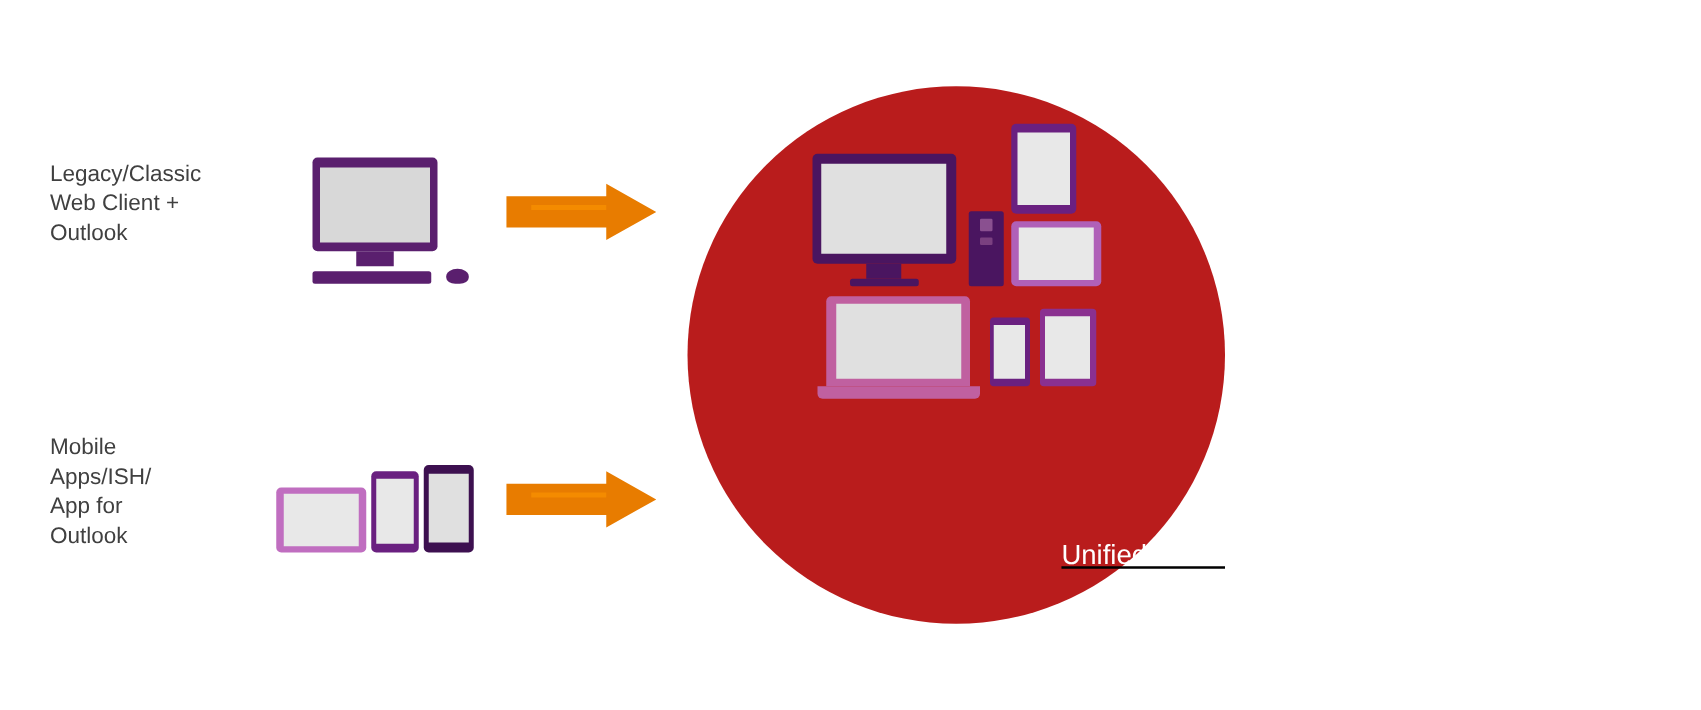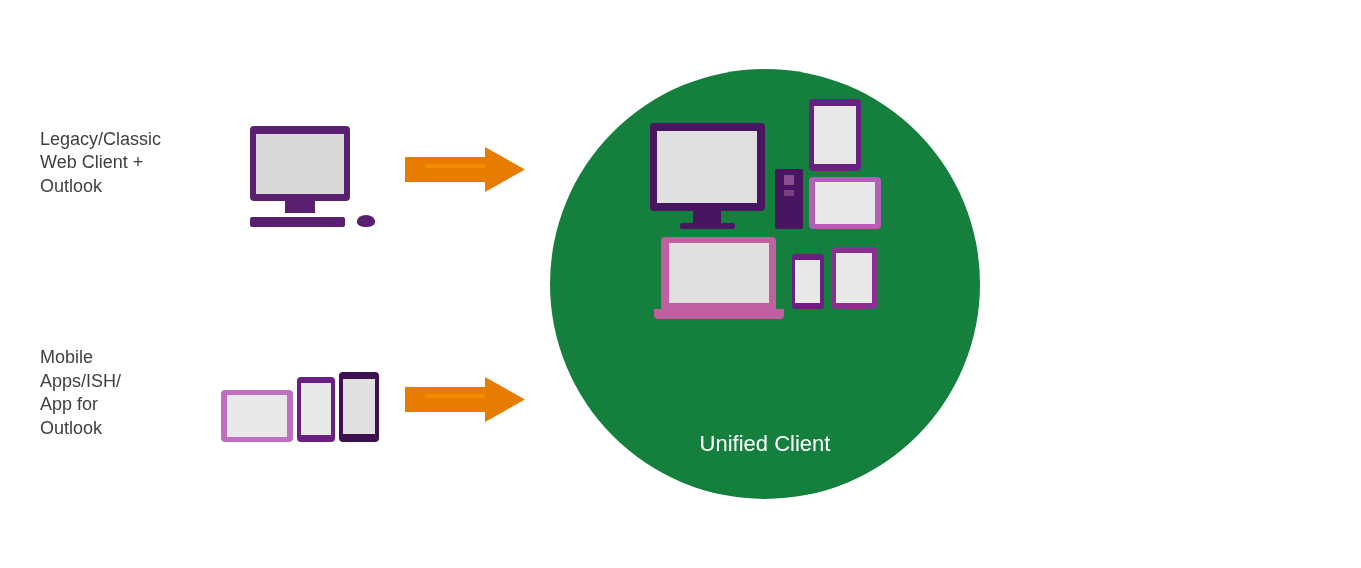--- a/index.html
+++ b/index.html
@@ -60,29 +60,30 @@
       width: 130px;
       align-items: center;
       flex-shrink: 0;
     }
 
     
     .circle-container {
       width: 430px;
       height: 430px;
       border-radius: 50%;
-      background: #15803d;
-      display: flex;
-      flex-direction: column;
-      align-items: center;
+      background: #b91c1c;
+      display: flex;
+      flex-direction: column;
+      align-items: flex-end;
       justify-content: flex-end;
       padding-bottom: 40px;
       flex-shrink: 0;
       position: relative;
       margin-left: 20px;
+      text-decoration: underline;
     }
 
     .circle-label {
       color: white;
       font-size: 22px;
       text-align: center;
       line-height: 1.3;
       font-weight: 400;
       z-index: 2;
     }

